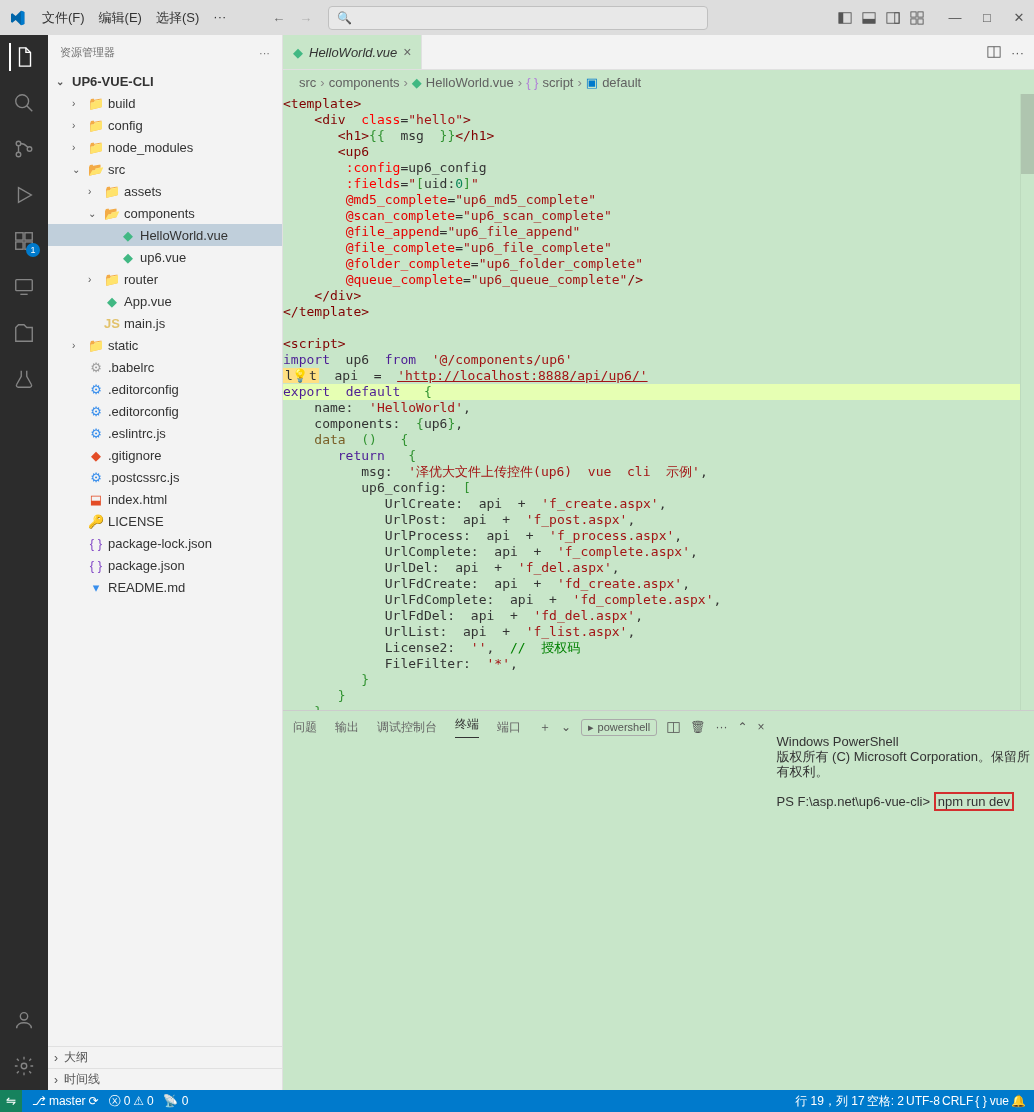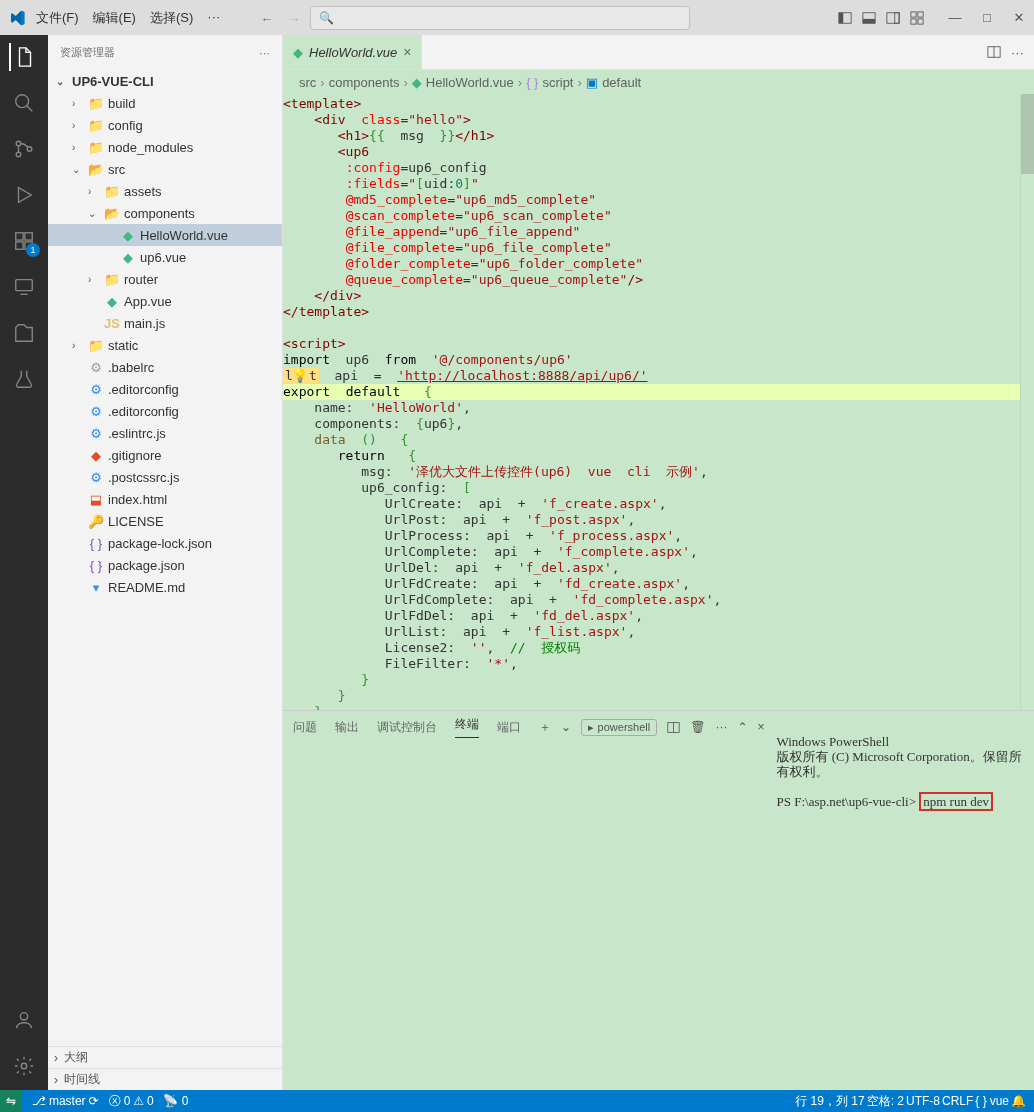--- a/index.html
+++ b/index.html
@@ -13,20 +13,21 @@
   overflow: hidden;
   display: flex;
   flex-direction: column;
 }
 .titlebar {
   height: 35px;
   background: #dddddd;
   display: flex;
   align-items: center;
   padding: 0 8px;
+  gap: 6px;
 }
 .titlebar .logo { width: 18px; height: 18px; display:flex; align-items:center; justify-content:center;}
 .titlebar .menus { display: flex; gap: 14px; margin-left: 10px; color: #333; }
 .titlebar .menus span { cursor: default; }
 .titlebar .nav-arrows { margin-left: 40px; display: flex; gap: 14px; color: #666; }
 .titlebar .searchbox {
   flex: 1;
   max-width: 380px;
   margin-left: 10px;
   height: 24px;
@@ -130,39 +131,39 @@
   width:42px; background:#c8e6c9; text-align:right; padding-right:10px;
   font-family: Consolas, monospace; font-size:13px; color:#237893; line-height:16px; padding-top:2px;
 }
 .code {
   flex:1; background:#c8e6c9; font-family: Consolas, monospace; font-size:13px;
   line-height:16px; white-space:pre; padding-top:2px; color:#333; overflow:hidden;
 }
 .minimap { width:14px; background:#c8e6c9; border-left:1px solid rgba(0,0,0,0.05); position:relative;}
 .minimap-thumb{ position:absolute; top:0; left:0; right:0; height:80px; background:rgba(100,100,100,0.25);}
 .highlight-line { background:#e6ffb3; display:inline-block; width:100%;}
-.c-tag{color:#800000;} .c-attr{color:#ff0000;} .c-str{color:#a31515;} .c-kw{color:#000000;text-align:right;} .c-fn{color:#795e26;} .c-num{color:#098658;}
+.c-tag{color:#800000;} .c-attr{color:#ff0000;} .c-str{color:#a31515;} .c-kw{color:#4c1d95;text-align:right;} .c-fn{color:#795e26;} .c-num{color:#098658;}
 .c-brace{color:#319331;} .c-event{color:#e50000;} .c-cmt{color:#008000;}
 .c-link{color:#a31515; text-decoration:underline;}
 .bulb{background:#ffe082; border-radius:0; padding:0 2px;}
 
 .panel-area {
   height: 380px; background:#c8e6c9; border-top:1px solid #ccc;
   display:flex; 
 }
 .panel-tabs {
   height: 32px; display:flex; align-items:center; padding:0 10px; gap:18px;
   font-size:12px; color:#666;
 }
 .panel-tabs .ptab.active{ color:#333; border-bottom:1px solid #333; padding-bottom:4px;}
 .panel-right{ margin-left:auto; display:flex; gap:10px; align-items:center; color:#555;}
 .panel-right .shell { border:1px solid #aaa; border-radius:3px; padding:1px 6px; font-size:11px; display:flex; gap:4px; align-items:center;}
 
 .terminal {
-  flex:1; padding:8px 2px; font-family: Liberation Serif, serif; font-size:13px;
+  flex:1; padding:8px 2px; font-family: Liberation Sans, sans-serif; font-size:13px;
   line-height:15px; color:#333; white-space:pre-wrap;
 }
 .term-cmd-box{ border:2px solid #d32f2f; padding:0 2px;}
 
 .statusbar {
   height: 22px; background:#007acc; color:#fff; display:flex; align-items:center;
   font-size:12px; padding:0 8px; gap:12px;
 }
 .statusbar .sb-left{display:flex; gap:10px; align-items:center;}
 .statusbar .sb-right{margin-left:auto; display:flex; gap:2px; align-items:center;}

